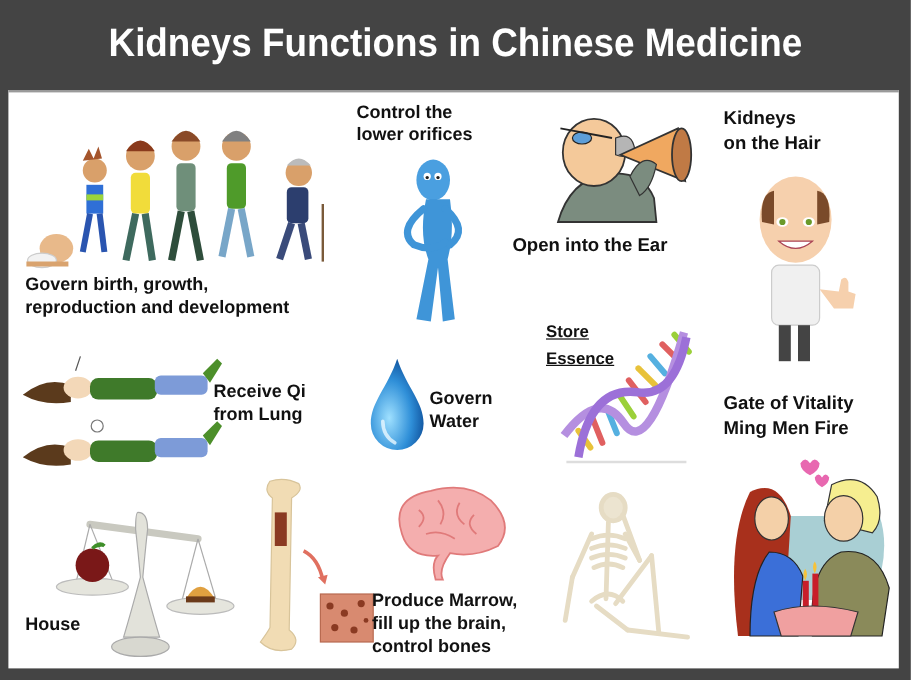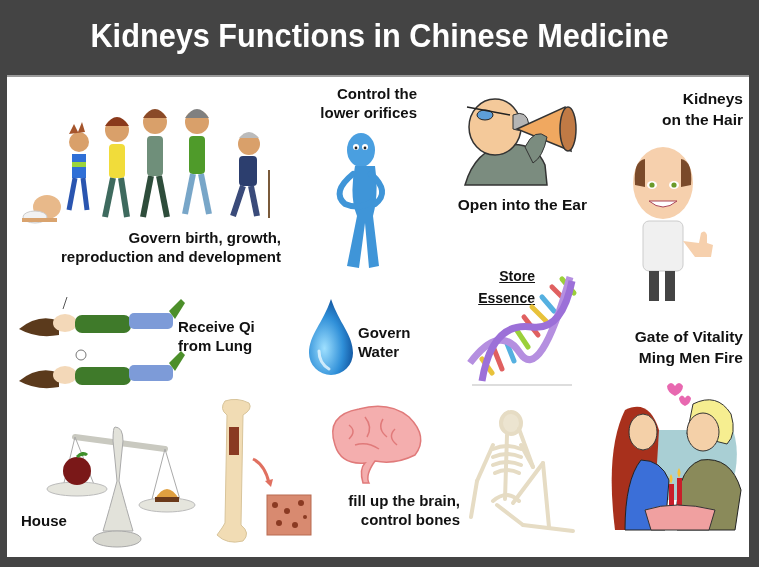--- a/index.html
+++ b/index.html
@@ -3,21 +3,21 @@
 <meta charset="utf-8">
 <style>
   html, body { margin:0; padding:0; }
   body { width:759px; height:567px; background:#444444; position:relative; overflow:hidden;
          font-family:"Liberation Sans", "DejaVu Sans", sans-serif; }
   .title { position:absolute; left:0; top:14px; width:759px; text-align:center; color:#ffffff;
            font-weight:bold; font-size:33px; letter-spacing:0px; line-height:44px;
            transform:scaleX(0.93); transform-origin:center; }
   .panel { position:absolute; left:7px; top:75px; width:742px; height:482px; background:#ffffff;
            border-top:2px solid #9a9a9a; box-sizing:border-box; }
-  .lbl { position:absolute; font-weight:bold; color:#111111; font-size:15px; line-height:19px; text-align:right; white-space:nowrap; }
+  .lbl { position:absolute; font-weight:bold; color:#111111; font-size:15px; line-height:19px; text-align:left; white-space:nowrap; }
   .lbl.left { text-align:left; }
   .lbl span { display:block; }
   svg.ill { position:absolute; overflow:visible; }
 </style>
 </head>
 <body>
 
 <div class="title">Kidneys Functions in Chinese Medicine</div>
 
 <div class="panel">
@@ -229,20 +229,21 @@
         <circle cx="66" cy="124" r="3"></circle>
         <circle cx="82" cy="126" r="3"></circle>
         <circle cx="92" cy="118" r="2"></circle>
       </g>
   </svg>
   <svg class="ill" style="left:318px;top:328px" width="100" height="80" viewBox="0 0 100 80">
     <path d="M10 40 q-10 -30 24 -36 q30 -8 50 8 q20 20 6 38 q-20 10 -40 6 q-10 14 -6 22 l-6 0 q-4 -14 2 -20 q-24 2 -30 -18 z" fill="#f4aeae" stroke="#e07a7a" stroke-width="1.5"></path>
     <path d="M24 20 q8 6 0 14 M40 12 q8 10 2 20 M58 14 q-6 10 4 18 M70 24 q-8 8 2 16 M30 40 q12 -4 24 4" fill="none" stroke="#e07a7a" stroke-width="1.5"></path>
   </svg>
   <div class="lbl" style="left:303px;top:414px;width:150px;">
+    <span>Produce Marrow,</span>
     <span>fill up the brain,</span>
     <span>control bones</span>
   </div>
   <svg class="ill" style="left:446px;top:332px" width="130" height="135" viewBox="0 0 130 135">
     <g fill="none" stroke="#e6dcc4" stroke-width="4" stroke-linecap="round">
       <ellipse cx="58" cy="14" rx="10" ry="11" fill="#ece4d0"></ellipse>
       <line x1="54" y1="26" x2="52" y2="90"></line>
       <path d="M40 40 q14 -6 28 0 M40 48 q14 -6 28 0 M40 56 q14 -6 28 0 M42 64 q12 -6 24 0"></path>
       <line x1="40" y1="36" x2="24" y2="72"></line>
         <line x1="24" y1="72" x2="18" y2="108"></line>

